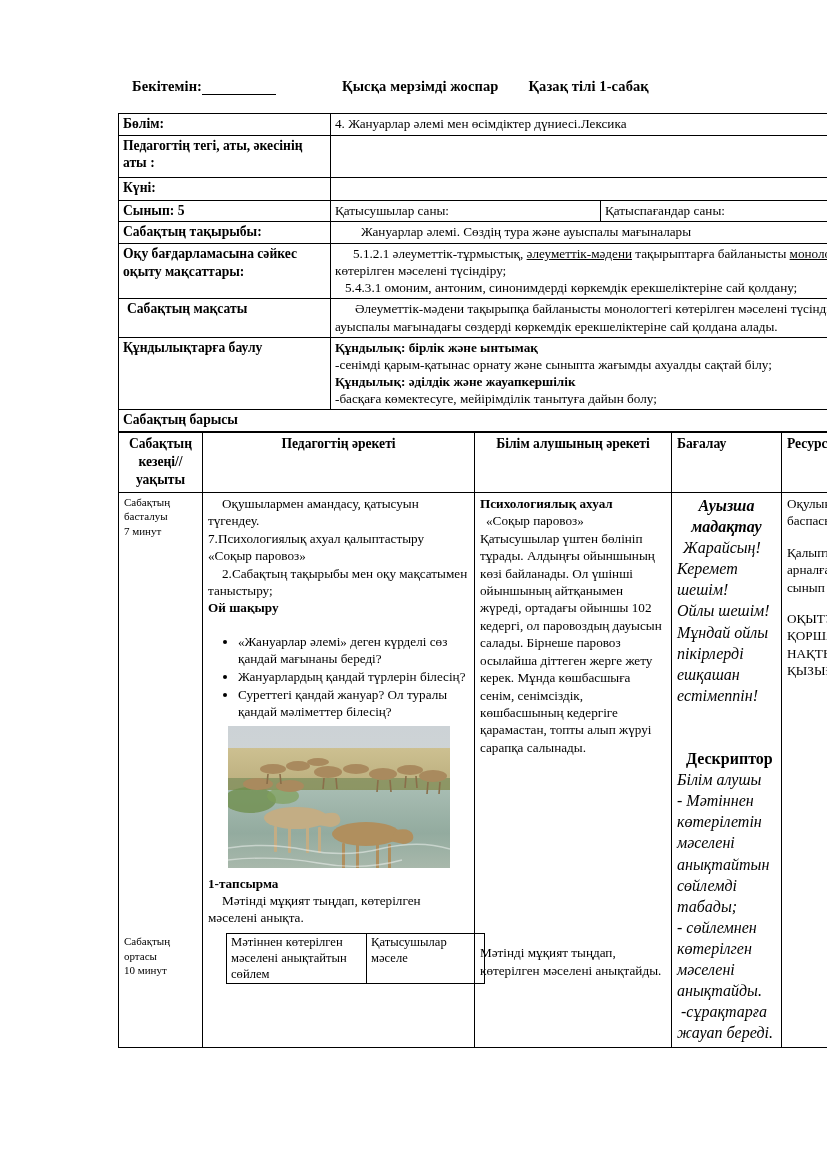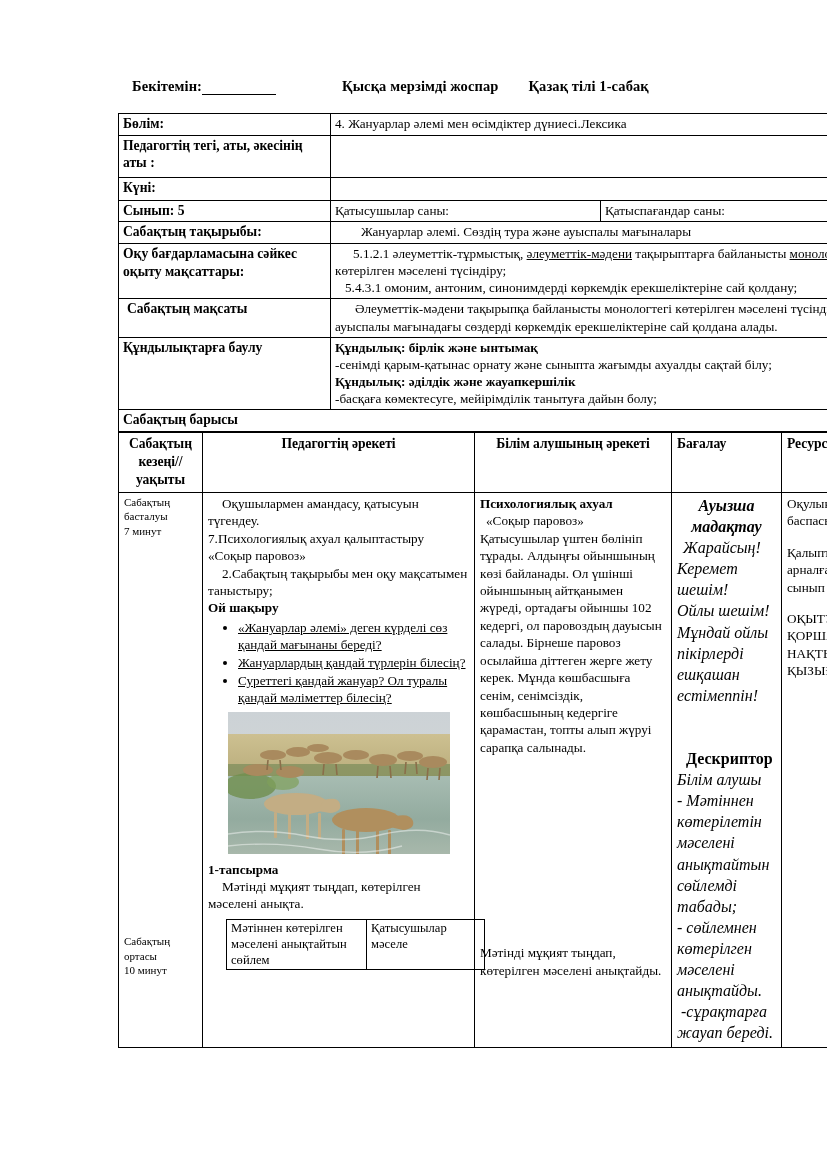--- a/index.html
+++ b/index.html
@@ -100,24 +100,23 @@
     text-align: center;
     font-weight: bold;
     font-size: 13.6px;
     padding-top: 4px;
   }
   .flow-head td.lefty { text-align: center; }
 
   .stage-label { font-size: 11px; line-height: 1.45; }
 
   ul.bullets {
-    margin: 2px 0 2px 0;
+    margin: 16px 0 2px 0;
     padding-left: 30px;
     list-style: disc;
-    text-decoration: underline;
   }
   ul.bullets li { margin-bottom: 1px; line-height: 1.30; }
 
   .photo {
     width: 222px;
     height: 142px;
     margin: 5px 0 7px 20px;
     display: block;
     border: 0;
   }

